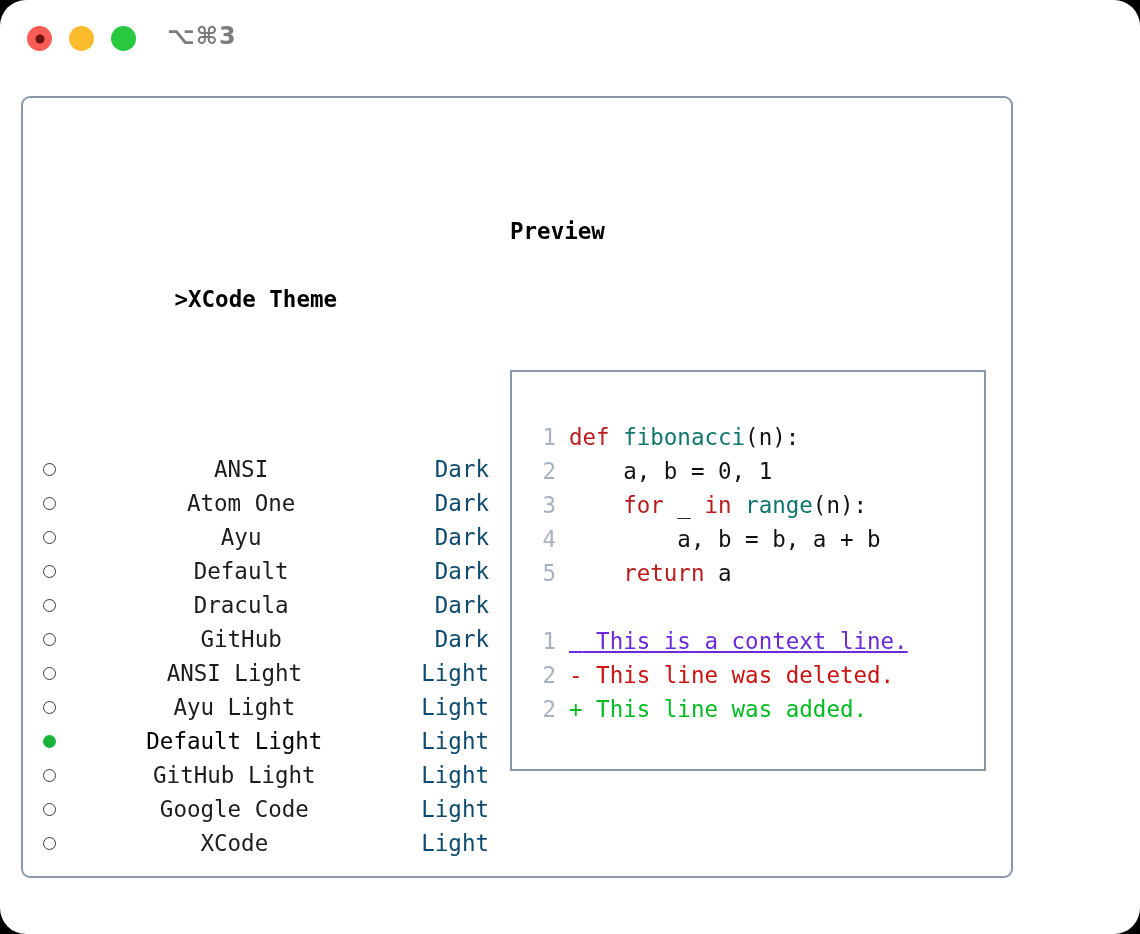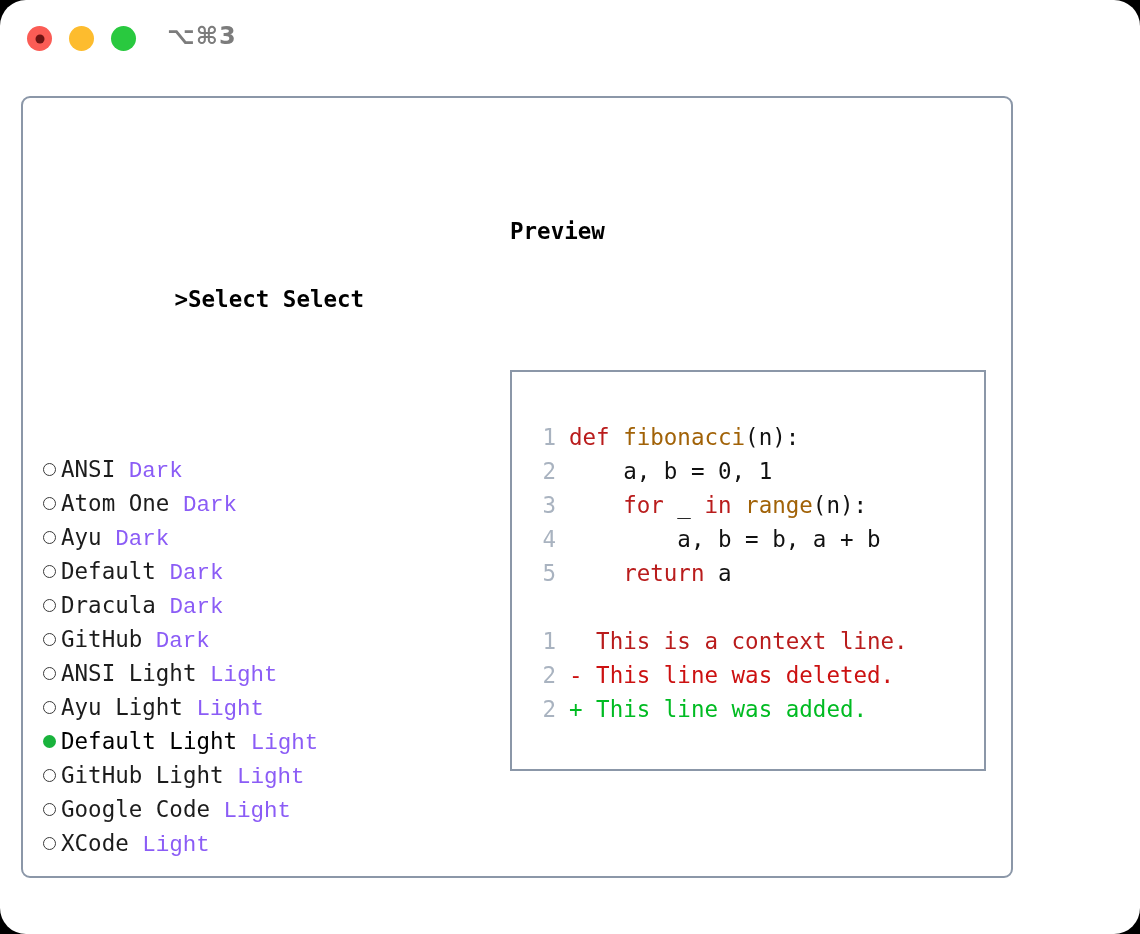--- a/index.html
+++ b/index.html
@@ -112,20 +112,21 @@
     color: #000000;
     font-weight: bold;
     letter-spacing: 0px;
   }
   .section-header .caret { margin-right: 0px; }
 
   .opt-row {
     display: flex;
     align-items: baseline;
     height: 34px;
+    justify-content: space-between;
   }
   .bullet {
     display: inline-block;
     width: 22px;
     flex: 0 0 22px;
     text-align: left;
     position: relative;
   }
   .bullet .dot-filled {
     position: absolute;
@@ -142,23 +143,22 @@
     top: -14px;
     width: 11px;
     height: 11px;
     border-radius: 50%;
     border: 1.6px solid #3a3a3a;
     box-sizing: content-box;
   }
   .opt-label { color: #1c1c1c; }
   .opt-label.selected { color: #000000; }
   .opt-tag {
-    color: #8b5cf6;
+    color: #0c4a6e;
     margin-left: 0px;
-    font-family: Liberation Mono, monospace;
   }
 
   
   .right-col {
     position: absolute;
     left: 479px;
     top: 48px;
     width: 490px;
     margin-left: 8px;
   }
@@ -186,23 +186,23 @@
   }
   .code-line { display: flex; align-items: baseline; }
   .lineno {
     color: #a9b3c0;
     width: 26px;
     flex: 0 0 26px;
     text-align: right;
     margin-right: 13px;
   }
   .tok-kw   { color: #b91c1c; }
-  .tok-fn   { color: #a16207; }
+  .tok-fn   { color: #0f766e; }
   .tok-plain{ color: #111111; }
-  .tok-ctx  { color: #b91c1c; }
+  .tok-ctx  { color: #6d28d9; text-decoration: underline; }
   .tok-del  { color: #cc1111; }
   .tok-add  { color: #00bb22; }
   .gap-row  { height: 34px; }
 </style>
 </head>
 <body>
 
 <div class="window">
 
   <div class="titlebar">
@@ -213,21 +213,21 @@
     </div>
     <div class="title-shortcut">⌥⌘3</div>
   </div>
 
   <div class="panel">
     <div class="columns">
 
       <div class="left-col mono">
 
         <div class="section-header">
-          <span class="caret">&gt;</span><span>Select Select</span>
+          <span class="caret">&gt;</span><span>XCode Theme</span>
         </div>
 
         <div id="theme-list"><div class="opt-row"><span class="bullet"><span class="dot-hollow"></span></span><span class="opt-label">ANSI </span><span class="opt-tag">Dark</span></div><div class="opt-row"><span class="bullet"><span class="dot-hollow"></span></span><span class="opt-label">Atom One </span><span class="opt-tag">Dark</span></div><div class="opt-row"><span class="bullet"><span class="dot-hollow"></span></span><span class="opt-label">Ayu </span><span class="opt-tag">Dark</span></div><div class="opt-row"><span class="bullet"><span class="dot-hollow"></span></span><span class="opt-label">Default </span><span class="opt-tag">Dark</span></div><div class="opt-row"><span class="bullet"><span class="dot-hollow"></span></span><span class="opt-label">Dracula </span><span class="opt-tag">Dark</span></div><div class="opt-row"><span class="bullet"><span class="dot-hollow"></span></span><span class="opt-label">GitHub </span><span class="opt-tag">Dark</span></div><div class="opt-row"><span class="bullet"><span class="dot-hollow"></span></span><span class="opt-label">ANSI Light </span><span class="opt-tag">Light</span></div><div class="opt-row"><span class="bullet"><span class="dot-hollow"></span></span><span class="opt-label">Ayu Light </span><span class="opt-tag">Light</span></div><div class="opt-row"><span class="bullet"><span class="dot-filled"></span></span><span class="opt-label selected">Default Light </span><span class="opt-tag">Light</span></div><div class="opt-row"><span class="bullet"><span class="dot-hollow"></span></span><span class="opt-label">GitHub Light </span><span class="opt-tag">Light</span></div><div class="opt-row"><span class="bullet"><span class="dot-hollow"></span></span><span class="opt-label">Google Code </span><span class="opt-tag">Light</span></div><div class="opt-row"><span class="bullet"><span class="dot-hollow"></span></span><span class="opt-label">XCode </span><span class="opt-tag">Light</span></div></div>
 
         
 
         
 
         
 

